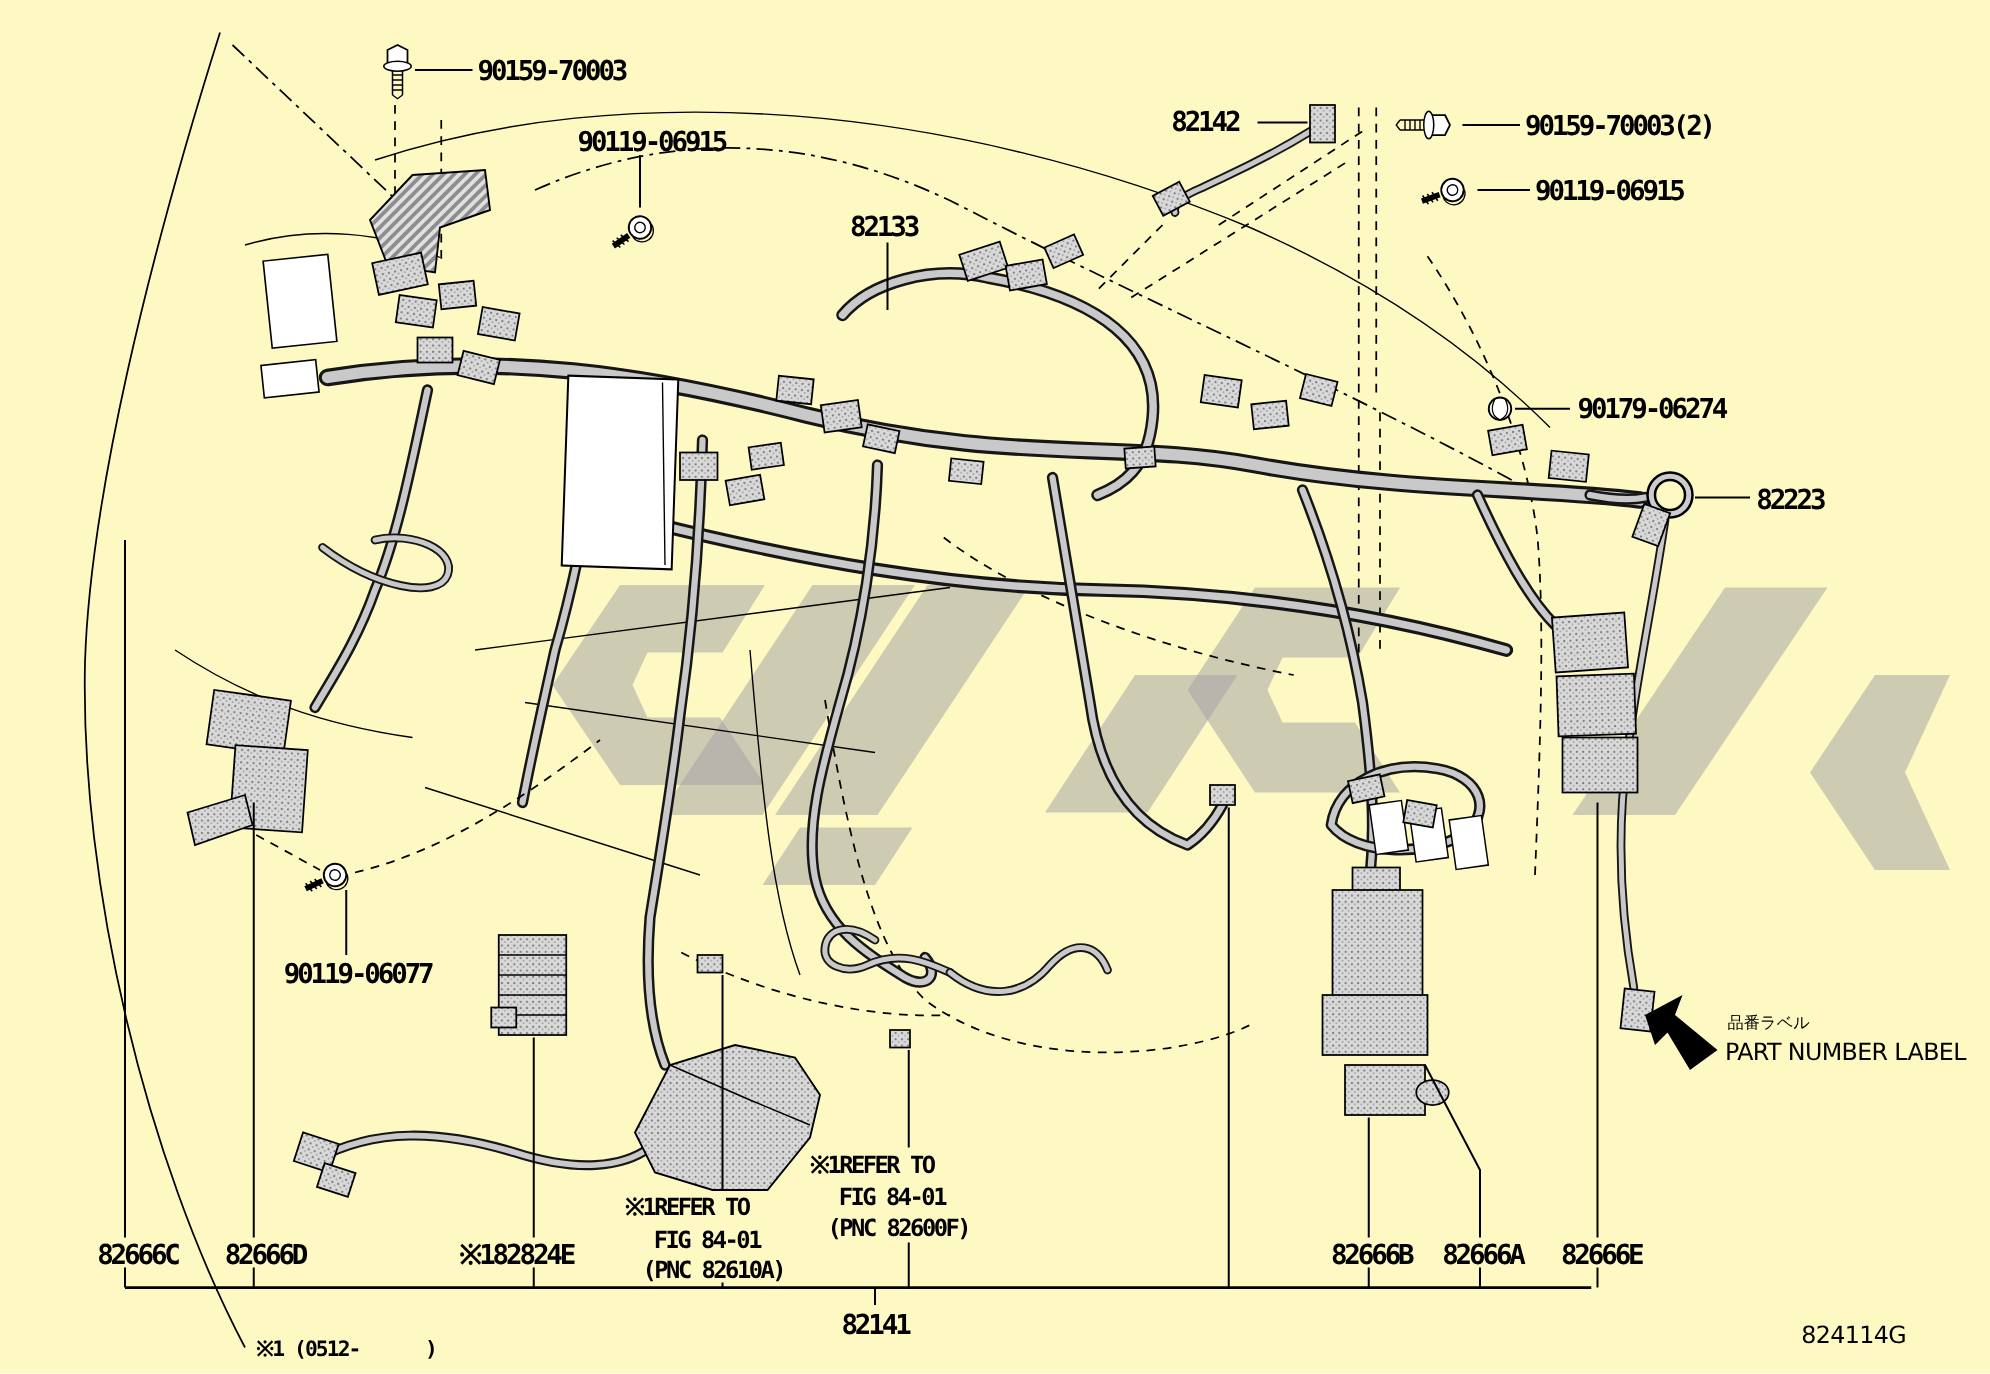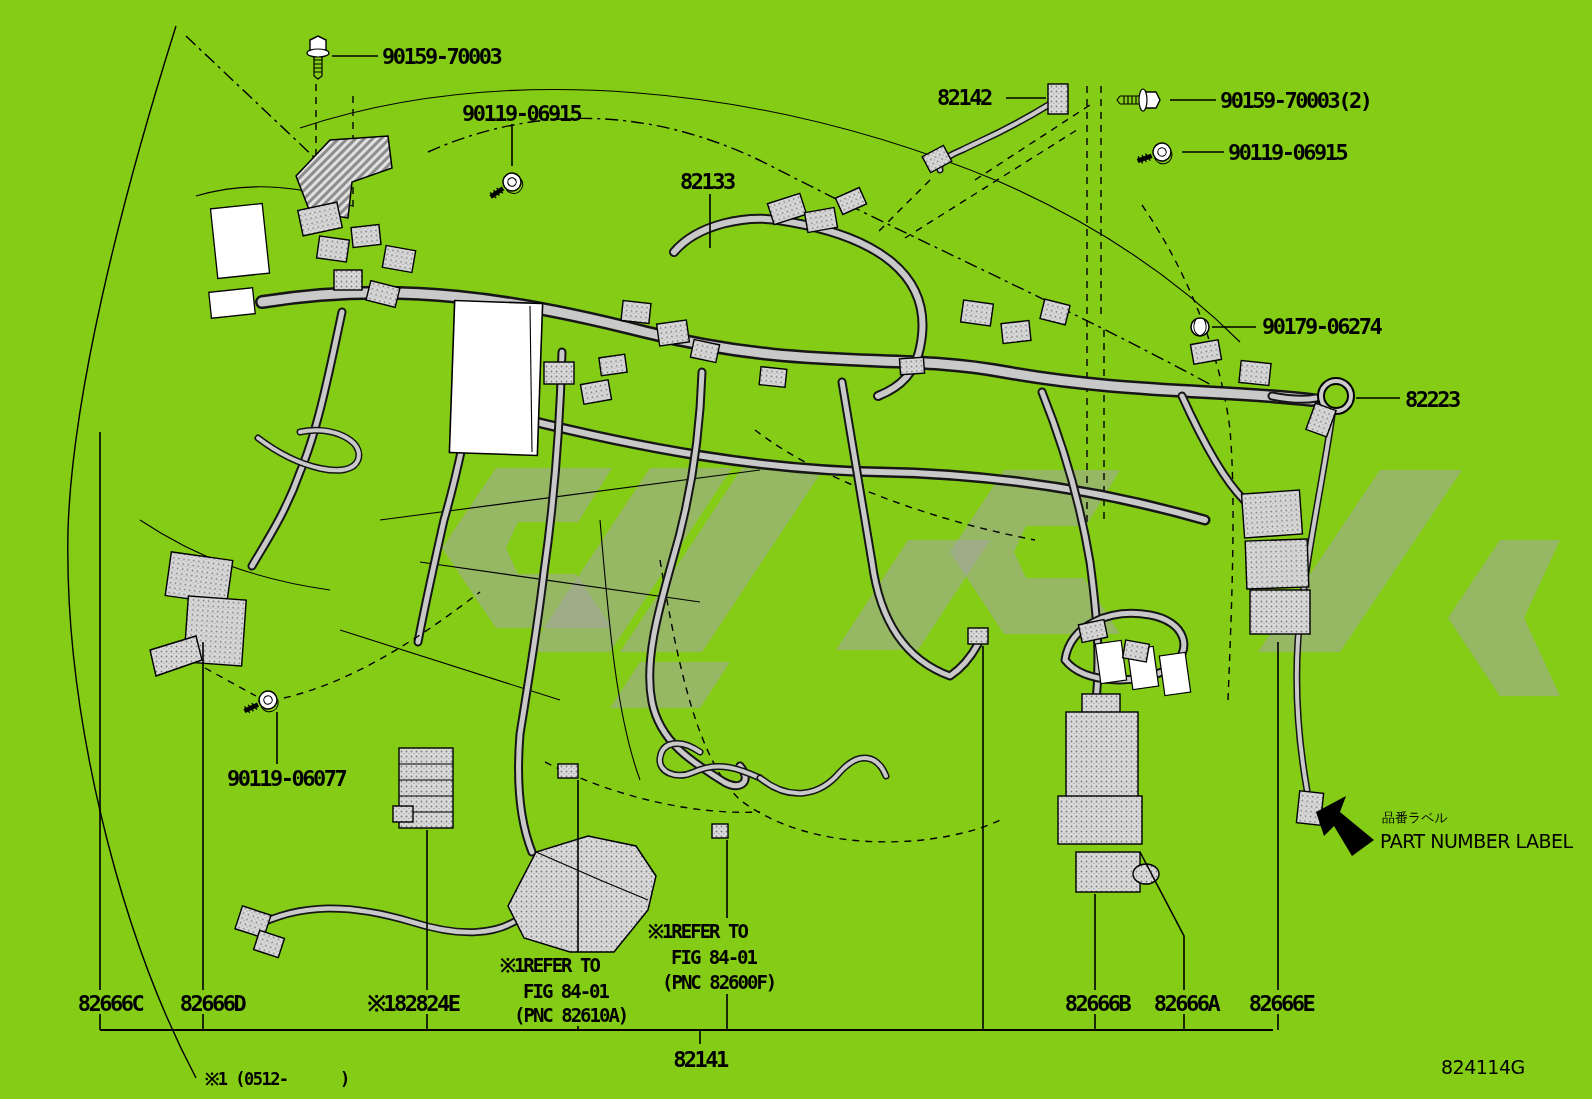--- a/index.html
+++ b/index.html
@@ -1,16 +1,16 @@
 <!DOCTYPE html>
 <html><head>
 <meta charset="utf-8">
 <style>
   html,body{margin:0;padding:0;background:#ffffff;}
-  .stage{position:relative;width:1592px;height:1099px;background:#84cc16;overflow:hidden;
+  .stage{position:relative;width:1592px;height:1099px;background:#fef9c3;overflow:hidden;
          font-family:"DejaVu Sans",sans-serif;}
   svg{display:block}
   
   .hb{fill:none;stroke:#161616;stroke-linecap:round;stroke-linejoin:round}
   .hg{fill:none;stroke:#c9c9c9;stroke-linecap:round;stroke-linejoin:round}
   .ol{fill:none;stroke:#000;stroke-width:1.4px}
   .dash{fill:none;stroke:#000;stroke-width:1.4px;stroke-dasharray:13 5 3 5}
   .dsh2{fill:none;stroke:#000;stroke-width:1.4px;stroke-dasharray:7 6}
   .ld{fill:none;stroke:#000;stroke-width:1.6px}
   .base{fill:none;stroke:#000;stroke-width:2.2px}

